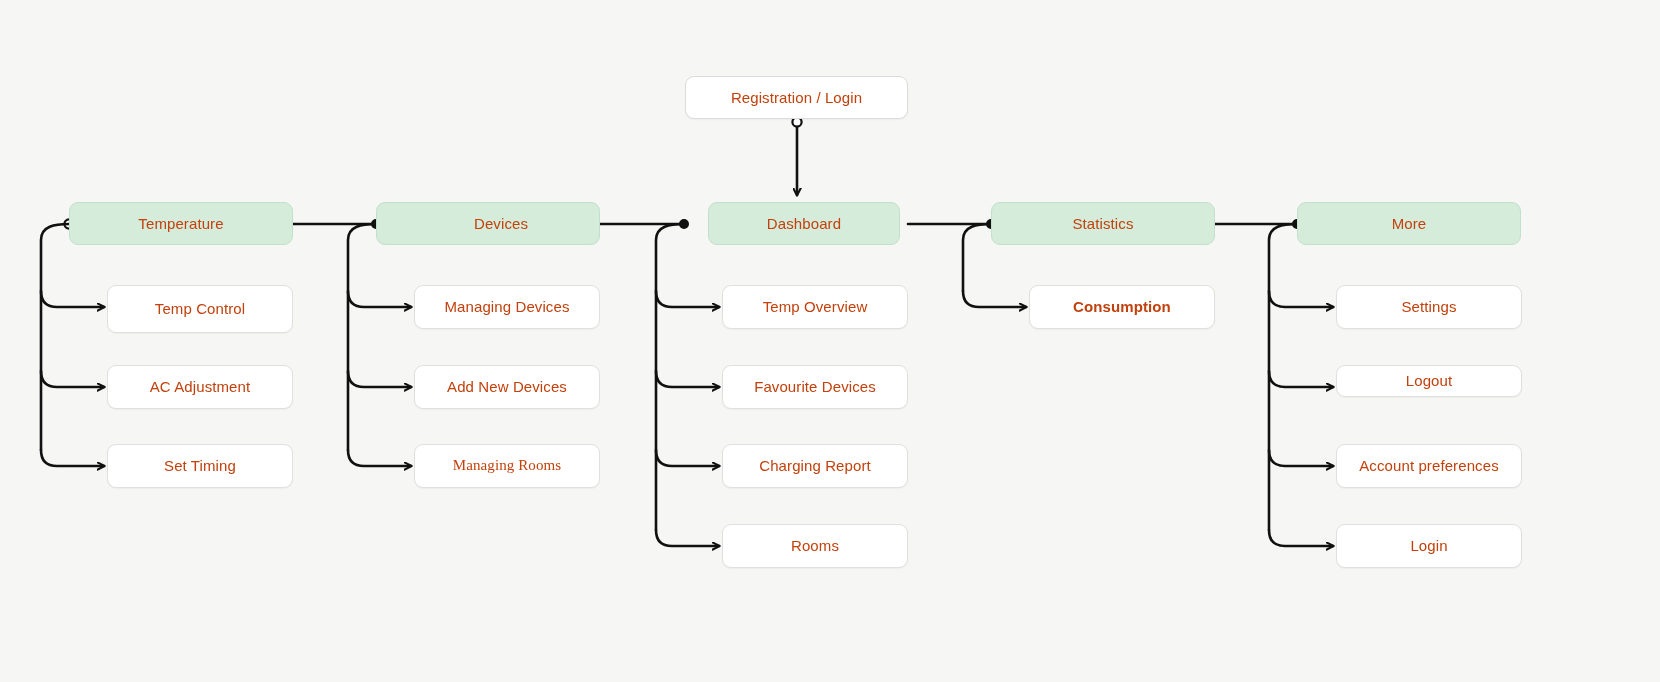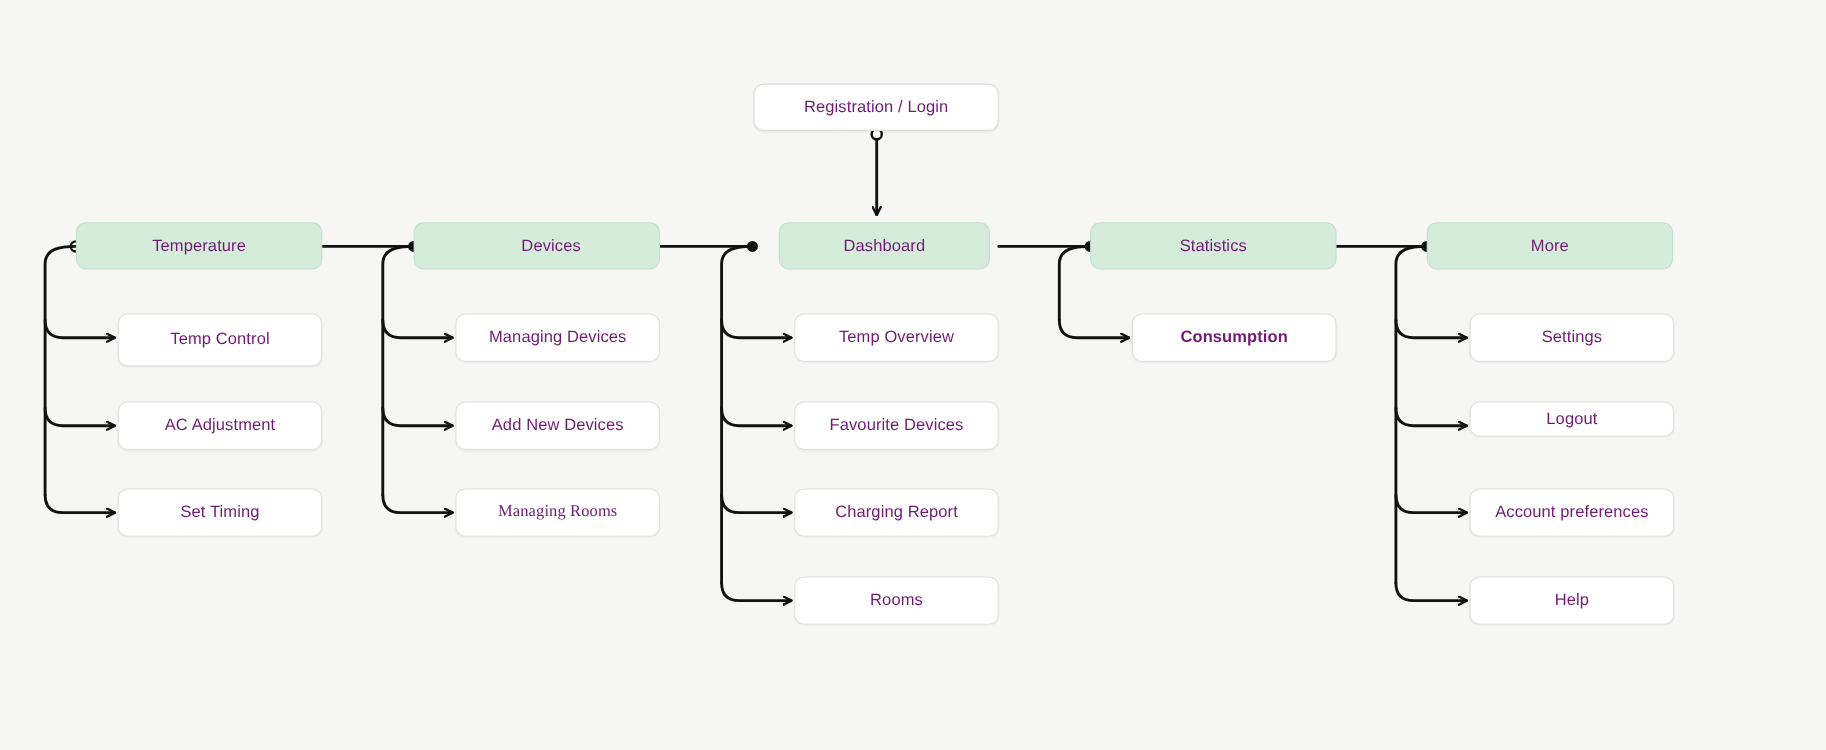--- a/index.html
+++ b/index.html
@@ -28,21 +28,21 @@
   }
   .node {
     position: absolute;
     box-sizing: border-box;
     display: flex;
     align-items: center;
     justify-content: center;
     border-radius: 9px;
     font-size: 15px;
     letter-spacing: 0.1px;
-    color: #701a75;
+    color: #c2410c;
     text-align: left;
     padding: 0 10px;
     line-height: 1.15;
     white-space: nowrap;
   }
   .node.root {
     background: #ffffff;
     border: 1px solid #dcdcda;
     box-shadow: 0 1px 1.5px rgba(0,0,0,0.045);
   }
@@ -114,15 +114,15 @@
       <div class="node leaf" style="left: 722px; top: 285px; width: 186px; height: 44px;">Temp Overview</div>
       <div class="node leaf" style="left: 722px; top: 365px; width: 186px; height: 44px;">Favourite Devices</div>
       <div class="node leaf" style="left: 722px; top: 444px; width: 186px; height: 44px;">Charging Report</div>
       <div class="node leaf" style="left: 722px; top: 524px; width: 186px; height: 44px;">Rooms</div>
       <div class="node section" style="left: 991px; top: 202px; width: 224px; height: 43px;">Statistics</div>
       <div class="node leaf" style="left: 1029px; top: 285px; width: 186px; height: 44px; font-weight: bold;">Consumption</div>
       <div class="node section" style="left: 1297px; top: 202px; width: 224px; height: 43px;">More</div>
       <div class="node leaf" style="left: 1336px; top: 285px; width: 186px; height: 44px;">Settings</div>
       <div class="node leaf" style="left: 1336px; top: 365px; width: 186px; height: 32px;">Logout</div>
       <div class="node leaf" style="left: 1336px; top: 444px; width: 186px; height: 44px;">Account preferences</div>
-      <div class="node leaf" style="left: 1336px; top: 524px; width: 186px; height: 44px;">Help</div>
+      <div class="node leaf" style="left: 1336px; top: 524px; width: 186px; height: 44px;">Login</div>
     </div>
 </div>
 
 </body></html>

